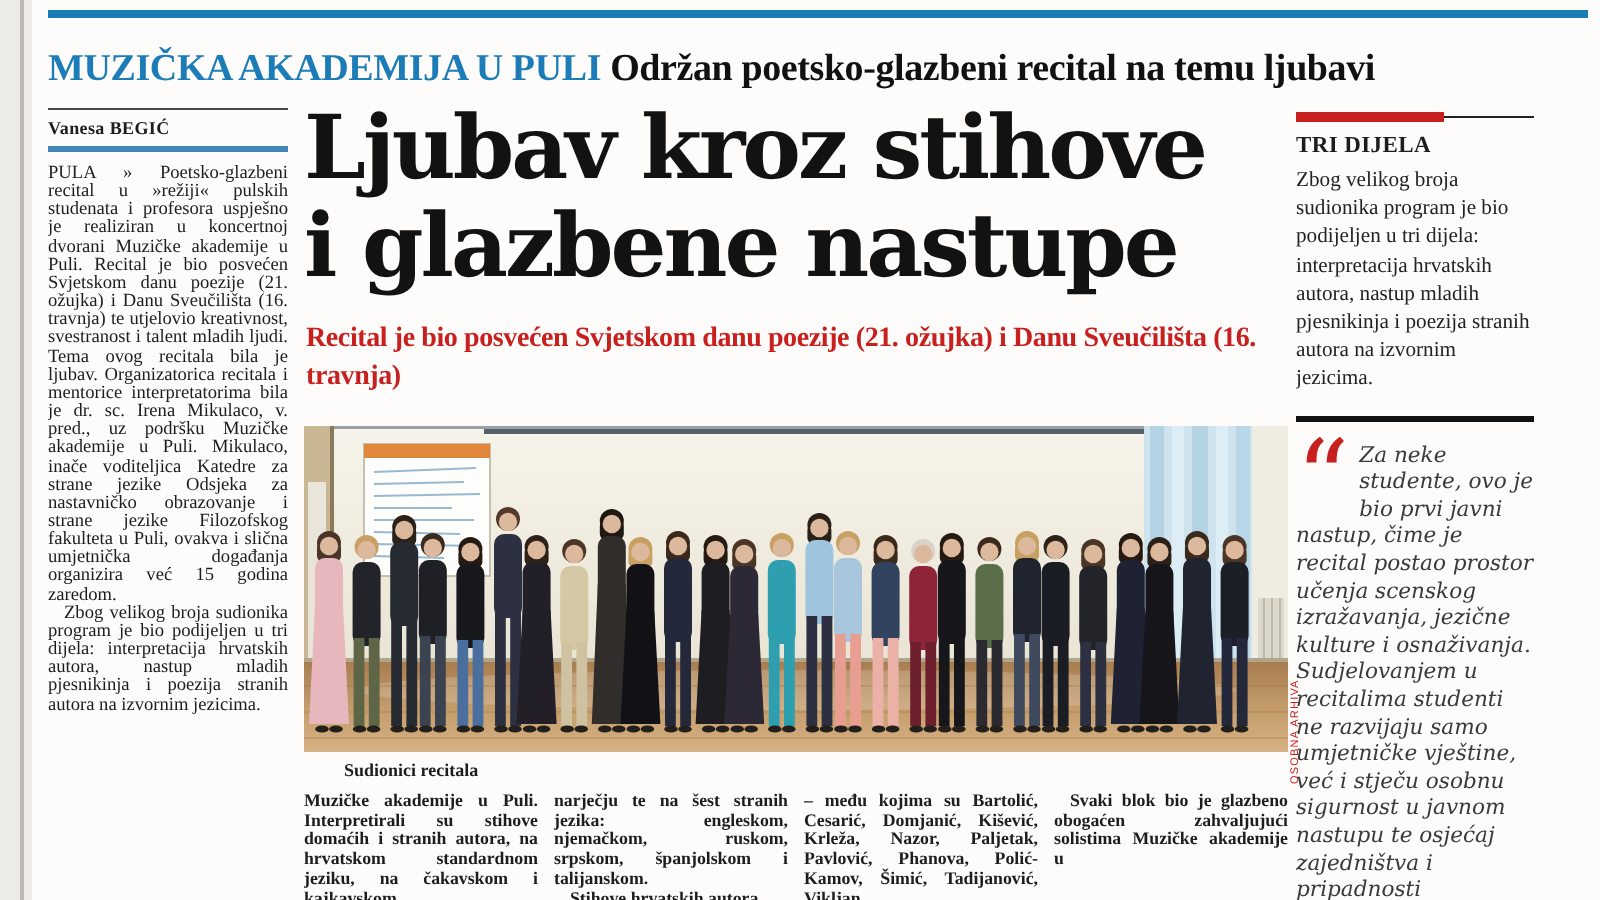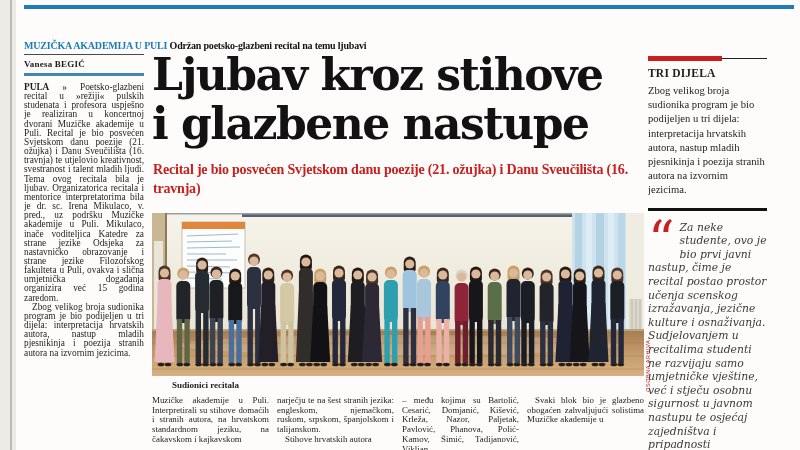--- a/index.html
+++ b/index.html
@@ -8,47 +8,47 @@
     background:#fdfcfa;
     font-family:"Liberation Serif", serif;
     color:#1d1d1d;
   }
   
   .edge{position:absolute;left:0;top:0;width:16px;height:450px;background:#edebe6;}
   .edge-rule{position:absolute;left:10px;top:0;width:2px;height:450px;background:#bdbab3;}
   
   .topline{position:absolute;left:24px;top:5px;width:770px;height:4px;background:#1c7cb8;}
   
-  .kicker-row{position:absolute;left:24px;top:40px;width:770px;font-size:10px;font-weight:bold;letter-spacing:-0.2px;white-space:nowrap;}
+  .kicker-row{position:absolute;left:24px;top:24px;width:770px;font-size:19px;font-weight:bold;letter-spacing:-0.2px;white-space:nowrap;}
   .kicker{color:#1c7cb8;}
   .strap{color:#111;}
   
   .leftcol{position:absolute;left:24px;top:54px;width:120px;height:340px;overflow:hidden;}
   .byline-topline{width:100%;height:1px;background:#4a4a4a;margin-bottom:4px;}
   .byline{font-size:9px;font-weight:bold;letter-spacing:.2px;}
   .byline-rule{width:100%;height:3px;background:#3f7fad;background:#4186b4;margin-top:4px;margin-bottom:7px;}
   .leftcol p{margin:0;font-size:9.3px;line-height:9.15px;text-align:justify;}
   .leftcol p.indent{text-indent:8px;}
-  .lead-loc{font-weight:bold;}
+  .lead-loc{font-weight:normal;}
   
   .headline{position:absolute;left:152px;top:50px;width:496px;margin:0;
     font-family:"DejaVu Serif", serif;font-weight:bold;color:#121212;
     font-size:44px;line-height:49px;letter-spacing:-1.5px;}
   .deck{position:absolute;left:153px;top:161px;width:488px;margin:0;
     font-size:14px;line-height:18.5px;font-weight:bold;color:#c8201f;letter-spacing:-0.2px;}
   
   .photo{position:absolute;left:152px;top:213px;width:492px;height:163px;overflow:hidden;background:#efebe0;}
   .credit{position:absolute;left:645px;top:326px;height:66px;
     writing-mode:vertical-rl;transform:rotate(180deg);
     font-family:"Liberation Sans", sans-serif;font-size:5.5px;letter-spacing:.6px;
     color:#c8201f;white-space:nowrap;}
   .caption{position:absolute;left:153px;top:380px;width:480px;font-size:9px;font-weight:bold;margin-left:19px;}
   
   .cols{position:absolute;left:152px;top:396px;width:492px;height:54px;display:flex;gap:8px;overflow:hidden;}
-  .col{width:117px;overflow:hidden;}
+  .col{width:117px;overflow:hidden;font-weight:bold;}
   .col p{margin:0;font-size:8.9px;line-height:9.7px;text-align:justify;}
   .col p.indent{text-indent:8px;}
   
   .sidebar{position:absolute;left:648px;top:56px;width:119px;height:394px;overflow:hidden;}
   .side-bar-rule{display:flex;align-items:center;height:5px;margin-bottom:6px;}
   .side-bar-red{width:74px;height:5px;background:#c8201f;}
   .side-bar-black{flex:1;height:1px;background:#222;}
   .box-title{font-size:11.5px;font-weight:bold;letter-spacing:.2px;margin:0 0 5px 0;}
   .box-text{margin:0;font-size:10.6px;line-height:14.2px;color:#222;}
   .box-bottom-rule{width:100%;height:3px;background:#111;margin-top:10px;}

